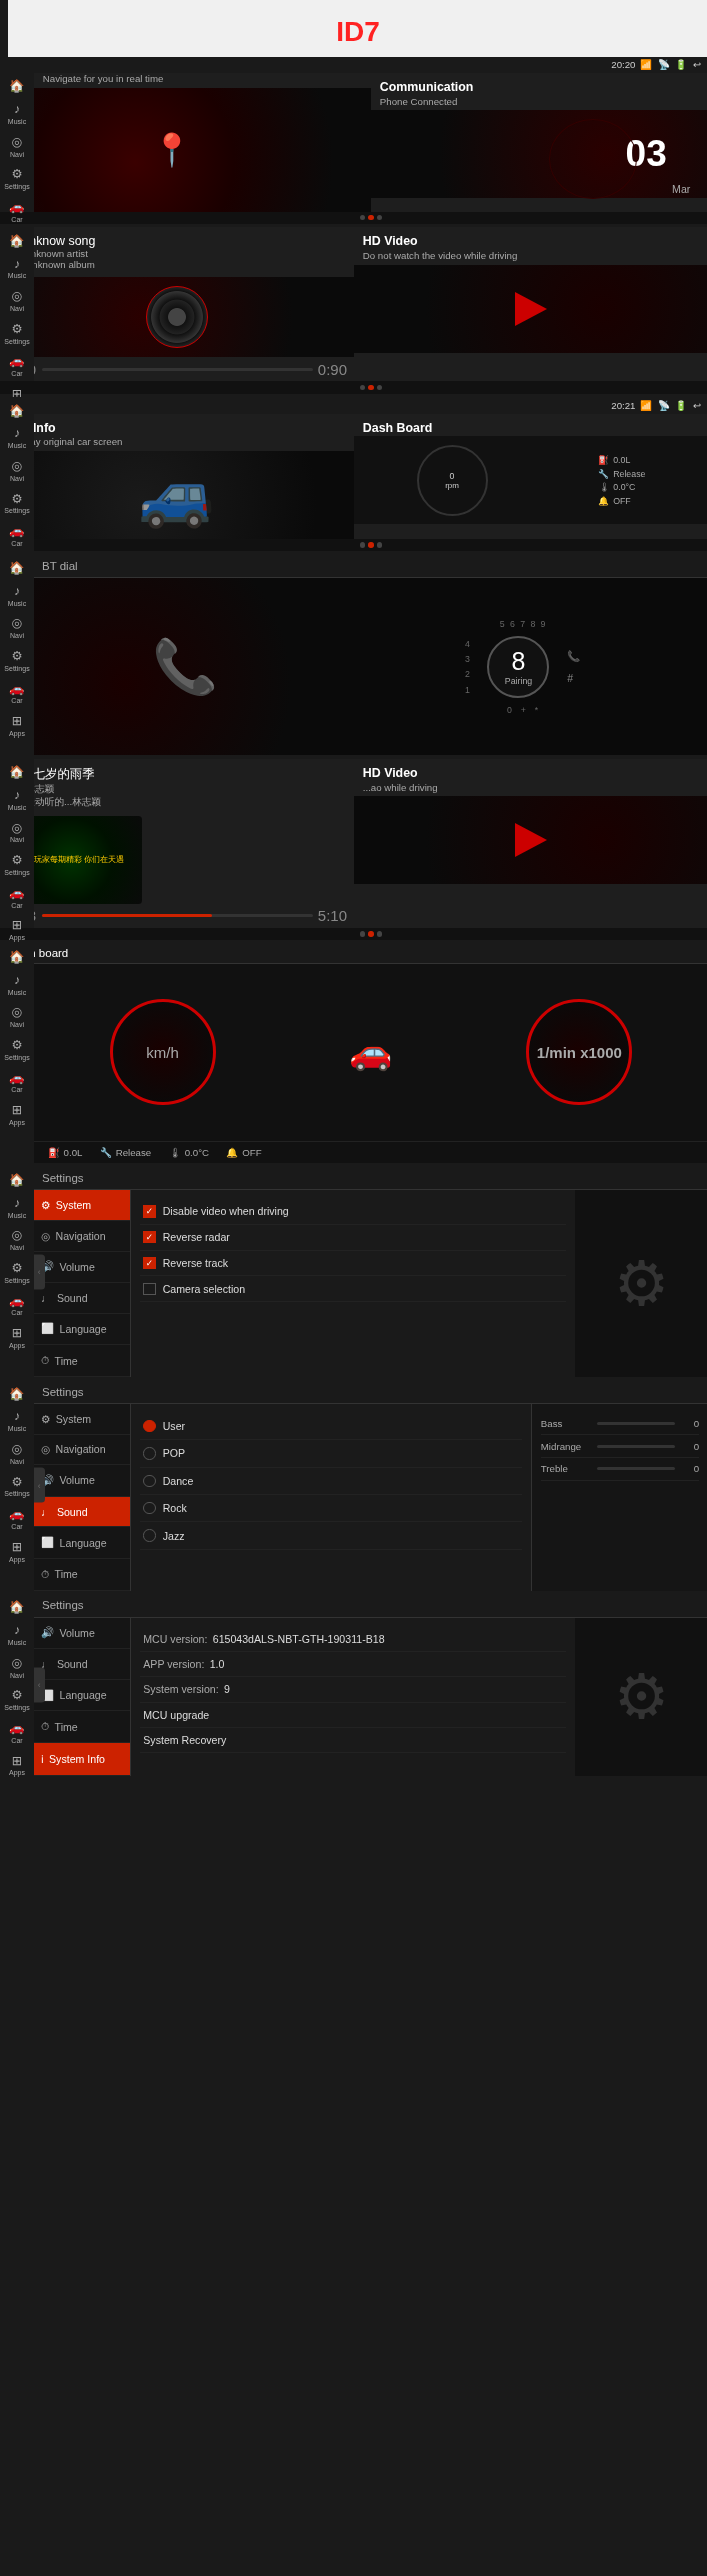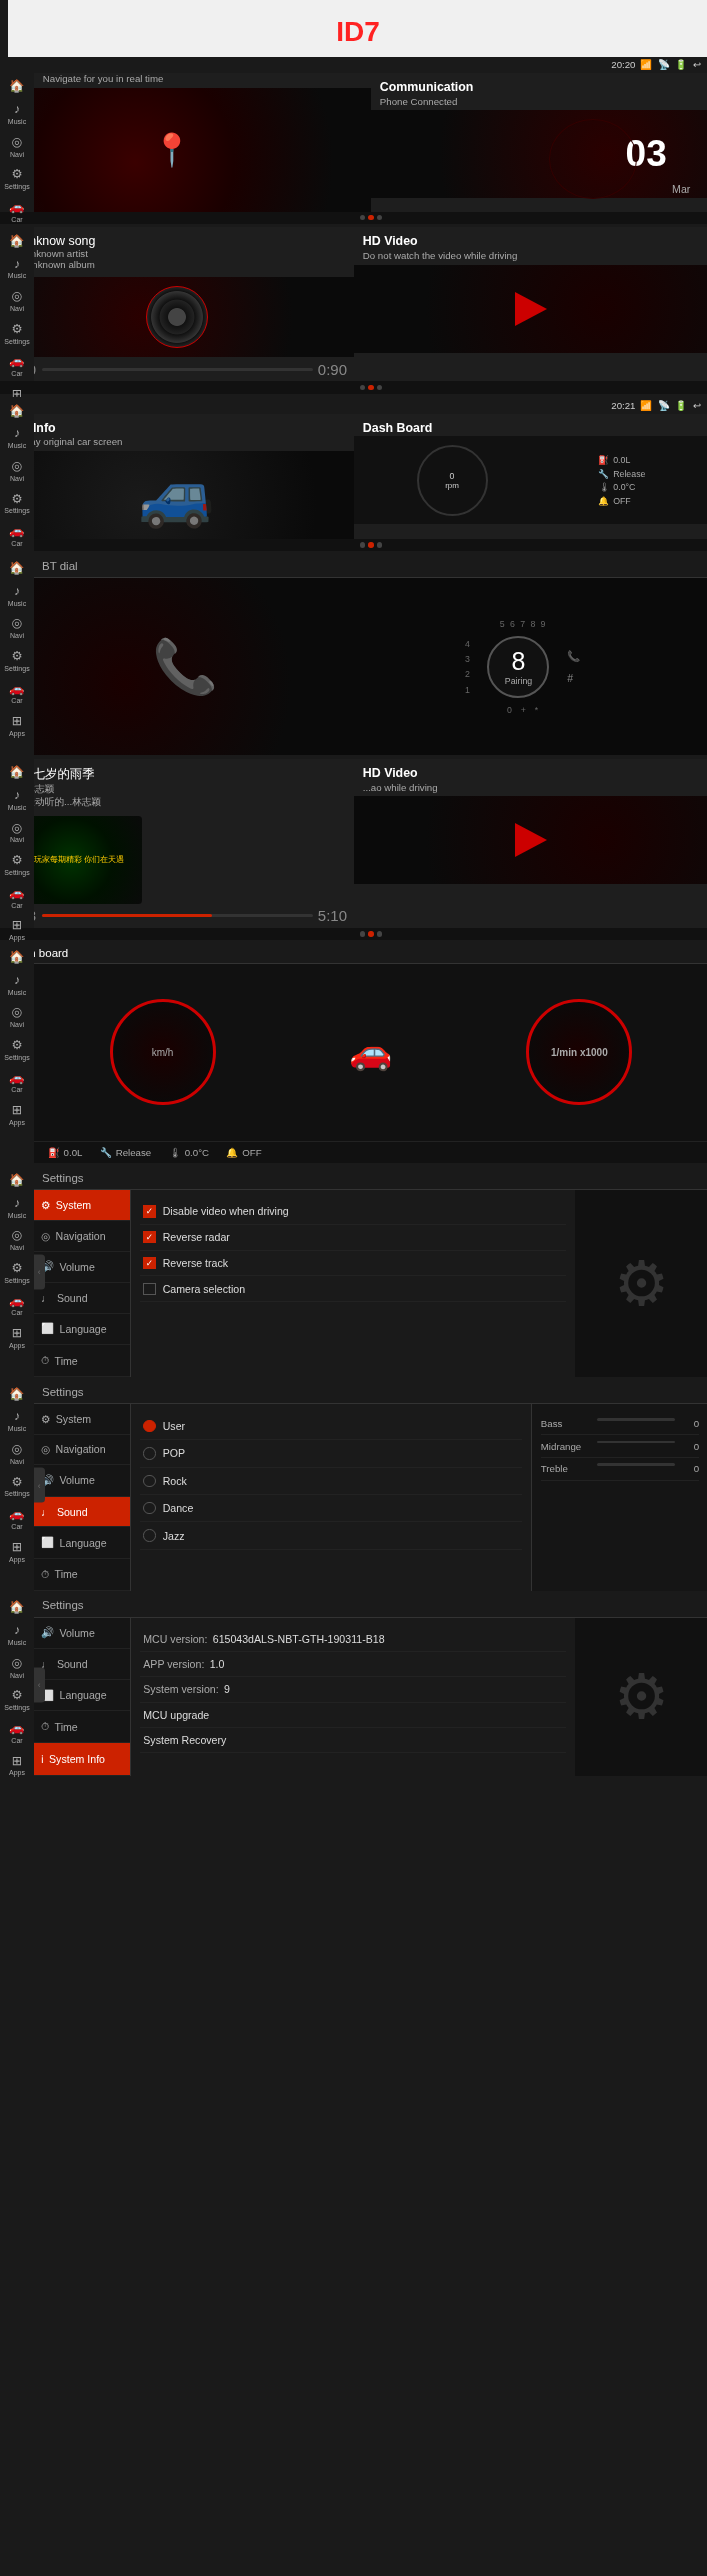--- a/index.html
+++ b/index.html
@@ -259,21 +259,21 @@
       display: flex; align-items: center; justify-content: space-around;
       padding: 8.8px;
     }
     .gauge-large {
       width: 106px; height: 106px;
       border-radius: 50%;
       border: 3.5px solid #cc0000;
       position: relative; display: flex; align-items: center; justify-content: center;
       background: radial-gradient(circle, #1a0000 0%, #0a0a0a 80%);
     }
-    .gauge-label { font-size: 10px; color: #aaa; text-align: right; }
+    .gauge-label { font-size: 15px; color: #aaa; text-align: right; }
     .car-top-view { font-size: 35px; color: #666; }
     .dash-bottom {
       margin-left: 34px;
       display: flex; gap: 17.7px; padding: 5.3px 14px;
       background: #111; font-size: 9.7px; color: #aaa;
       border-top: 0.9px solid #222;
     }
     .dash-stat-item { display: flex; align-items: center; gap: 3.5px; }
 
     
@@ -360,21 +360,21 @@
       background: transparent;
       flex-shrink: 0;
     }
     .sound-right {
       width: 177px;
       background: #151515;
       padding: 8.8px;
       border-left: 0.9px solid #333;
     }
     .sound-slider-row {
-      display: flex; gap: 7px;
+      display: flex; align-items: center; gap: 7px;
       padding: 5.3px 0;
       border-bottom: 0.9px solid #222;
       font-size: 9.7px; color: #aaa;
     }
     .slider-label { width: 49px; }
     .slider-val { width: 17.7px; text-align: right; }
     .slider-track {
       flex: 1; height: 2.7px; background: #333; border-radius: 1.8px;
     }
 
@@ -983,25 +983,25 @@
           <div class="radio-item">
             <div class="radio-circle"></div>
             <span>User</span>
           </div>
           <div class="radio-item">
             <div class="radio-empty"></div>
             <span>POP</span>
           </div>
           <div class="radio-item">
             <div class="radio-empty"></div>
-            <span>Rock</span>
+            <span>Dance</span>
           </div>
           <div class="radio-item">
             <div class="radio-empty"></div>
-            <span>Dance</span>
+            <span>Rock</span>
           </div>
           <div class="radio-item">
             <div class="radio-empty"></div>
             <span>Jazz</span>
           </div>
         </div>
         <div class="sound-right">
           <div class="sound-slider-row">
             <span class="slider-label">Bass</span>
             <div class="slider-track"></div>

